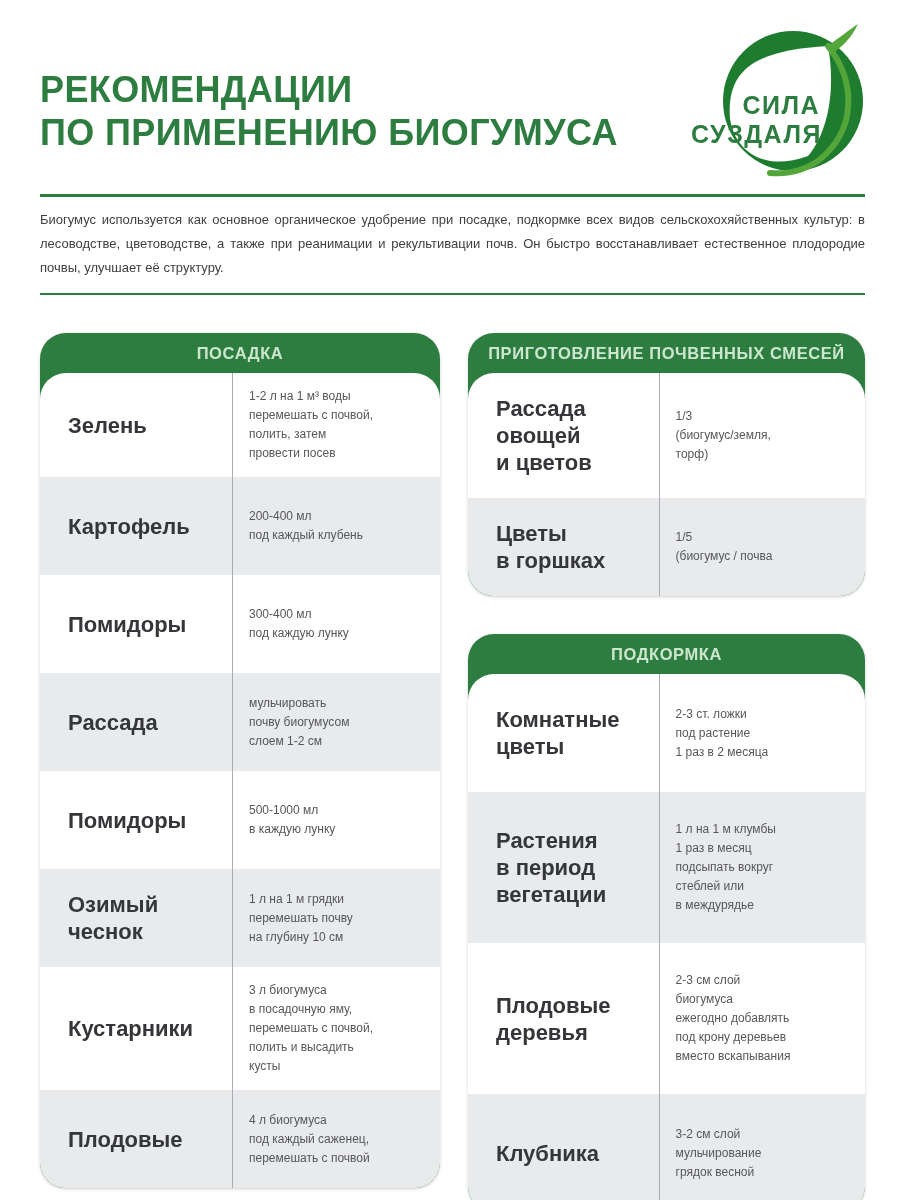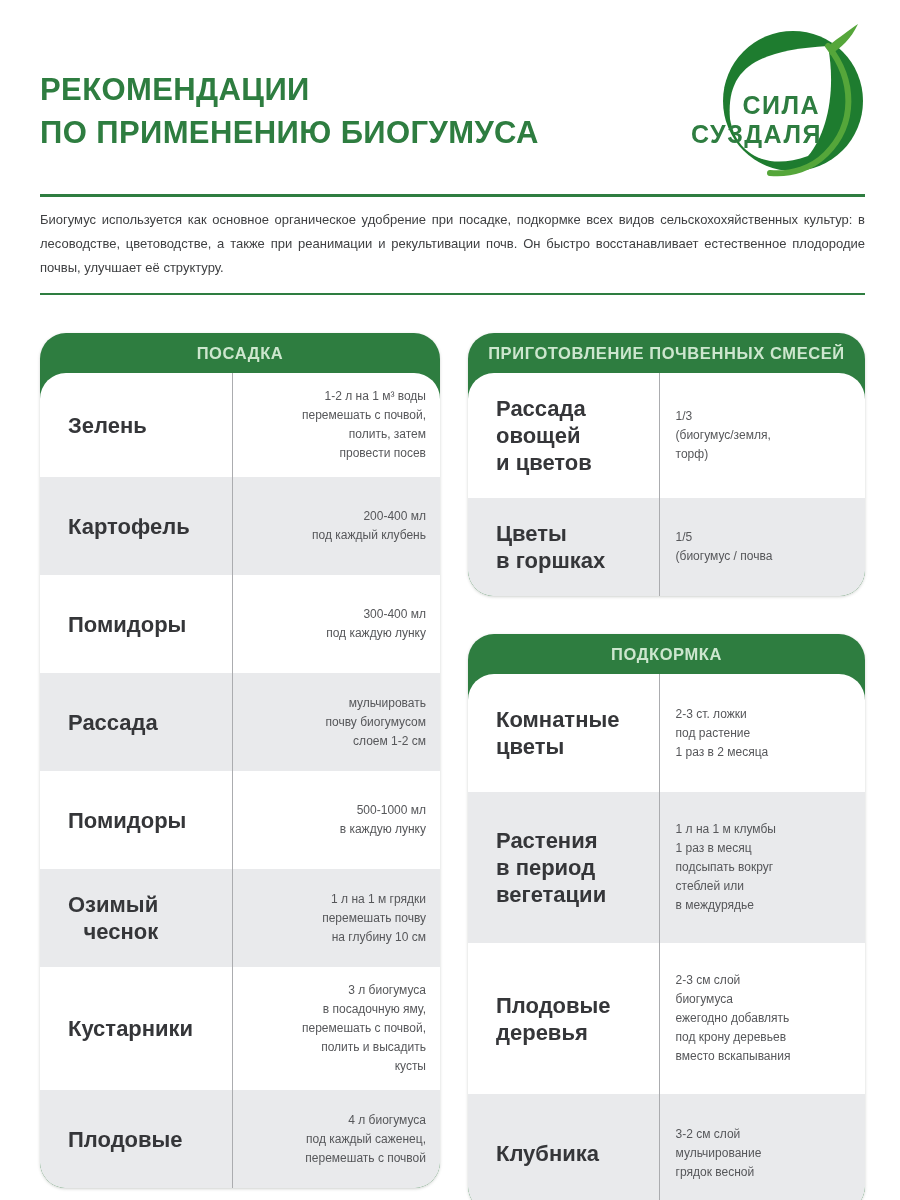--- a/index.html
+++ b/index.html
@@ -24,21 +24,21 @@
   
   .header{
     display:flex;
     justify-content:space-between;
     align-items:flex-start;
     padding-top:24px;
     height:178px;
   }
   .page-title{
     margin-top:44px;
-    font-size:31px;
+    font-size:36px;
     font-weight:700;
     line-height:43px;
     letter-spacing:.4px;
     color:var(--green);
     text-transform:uppercase;
   }
   .logo{width:215px;height:155px;flex:0 0 auto;}
   
   .rule{height:2.5px;background:var(--green);border:none;}
   .rule.top{margin-top:16px;}
@@ -49,21 +49,21 @@
     color:#3F4042;
     text-align:justify;
   }
   
   .content{
     display:flex;
     gap:28px;
     margin-top:38px;
     align-items:flex-start;
   }
-  .col-left{width:400px;flex:0 0 auto;text-align:right;}
+  .col-left{width:400px;flex:0 0 auto;}
   .col-right{width:397px;flex:0 0 auto;display:flex;flex-direction:column;gap:38px;}
   
   .table{
     background:var(--green);
     border-radius:26px;
     overflow:hidden;
     box-shadow:0 1px 3px rgba(60,70,60,.25);
   }
   .table-header{
     height:40px;

